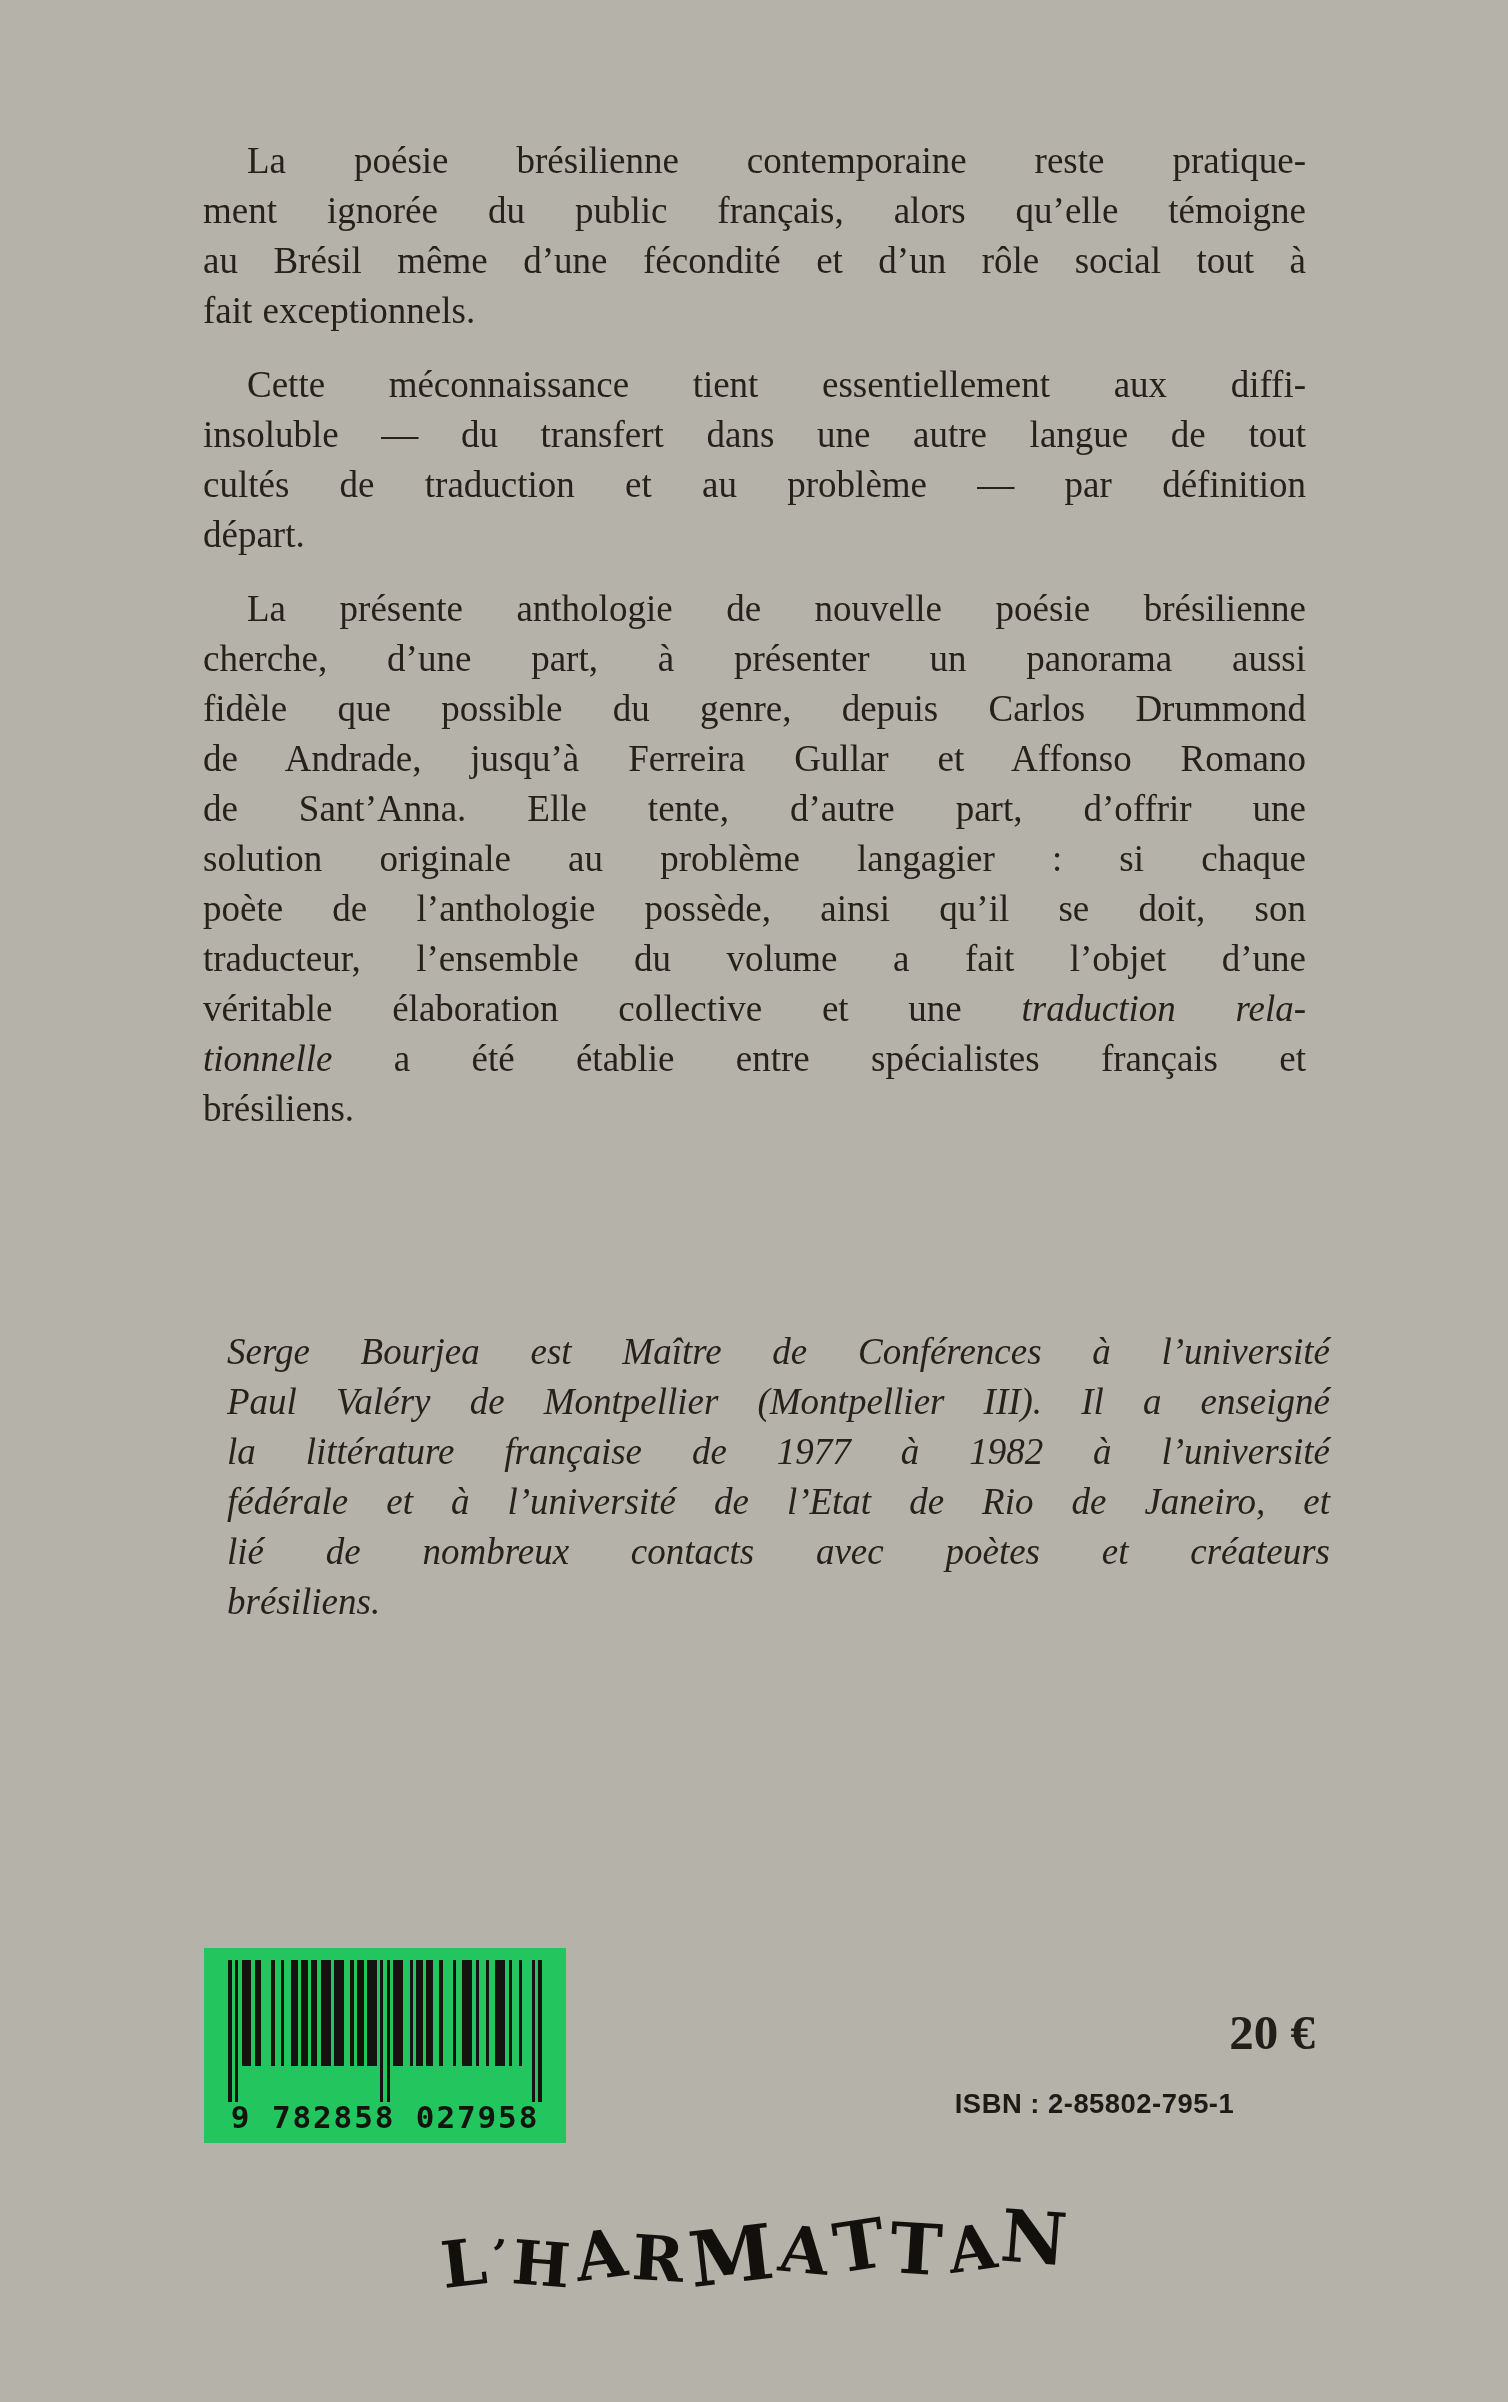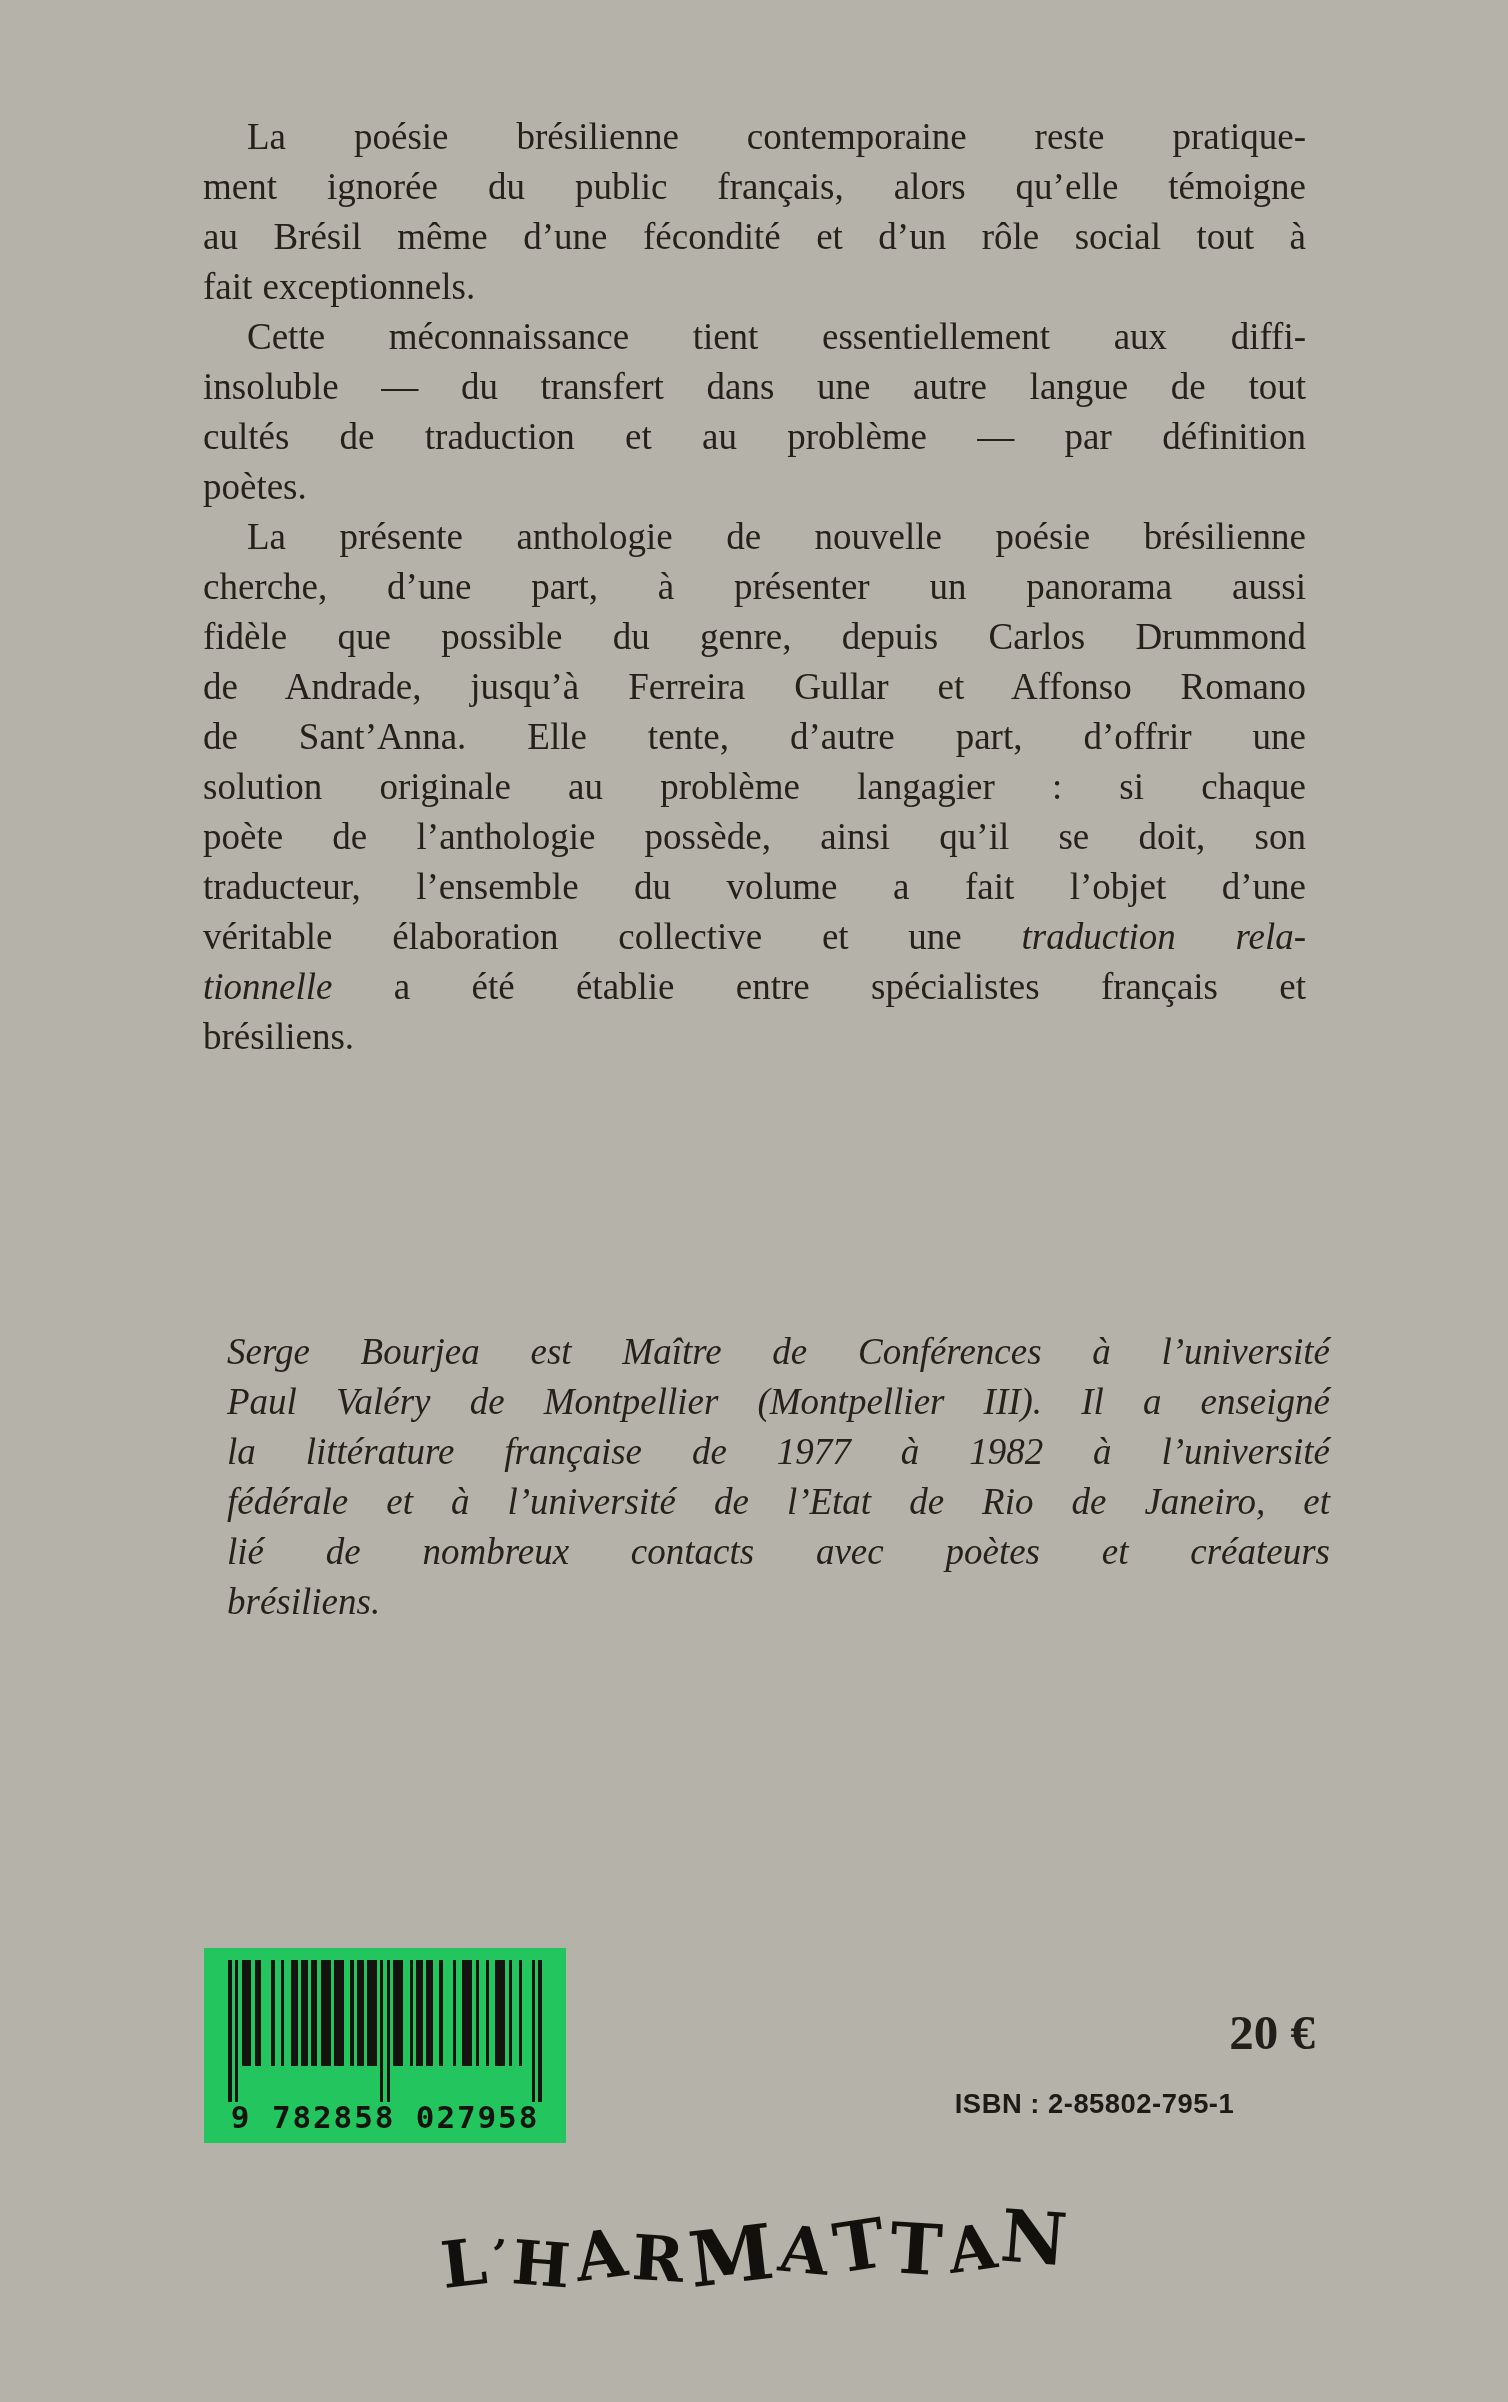--- a/index.html
+++ b/index.html
@@ -24,21 +24,21 @@
     position:absolute;left:203px;top:1327px;width:1103px;margin-left:24px;
   }
   .paragraph{margin:0;}
   .paragraph.italic .line{font-style:italic;}
   .line{
     font-size:37px;line-height:50px;
     text-align:justify;text-align-last:justify;
     word-spacing:0.9px;
   }
   .line.last{text-align-last:left;}
-  .line.indent{text-indent:44px;}
+  .line.indent{text-indent:44px;margin-top:24px;}
   .line em{font-style:italic;}
 
   
   .barcode-box{
     position:absolute;left:204px;top:1948px;
     width:362px;height:195px;background:#22c55e;
     box-sizing:border-box;padding-top:12.3px;
   }
   .bars{
     position:relative;display:flex;justify-content:center;
@@ -86,21 +86,21 @@
       <div class="paragraph">
         <div class="line indent"><span>La poésie brésilienne contemporaine reste pratique-</span></div>
         <div class="line"><span>ment ignorée du public français, alors qu’elle témoigne</span></div>
         <div class="line"><span>au Brésil même d’une fécondité et d’un rôle social tout à</span></div>
         <div class="line last"><span>fait exceptionnels.</span></div>
       </div>
       <div class="paragraph">
         <div class="line indent"><span>Cette méconnaissance tient essentiellement aux diffi-</span></div>
         <div class="line"><span>insoluble — du transfert dans une autre langue de tout</span></div>
         <div class="line"><span>cultés de traduction et au problème — par définition</span></div>
-        <div class="line last"><span>poètes.</span></div>
+        <div class="line last"><span>départ.</span></div>
       </div>
       <div class="paragraph">
         <div class="line indent"><span>La présente anthologie de nouvelle poésie brésilienne</span></div>
         <div class="line"><span>cherche, d’une part, à présenter un panorama aussi</span></div>
         <div class="line"><span>fidèle que possible du genre, depuis Carlos Drummond</span></div>
         <div class="line"><span>de Andrade, jusqu’à Ferreira Gullar et Affonso Romano</span></div>
         <div class="line"><span>de Sant’Anna. Elle tente, d’autre part, d’offrir une</span></div>
         <div class="line"><span>solution originale au problème langagier : si chaque</span></div>
         <div class="line"><span>poète de l’anthologie possède, ainsi qu’il se doit, son</span></div>
         <div class="line"><span>traducteur, l’ensemble du volume a fait l’objet d’une</span></div>

